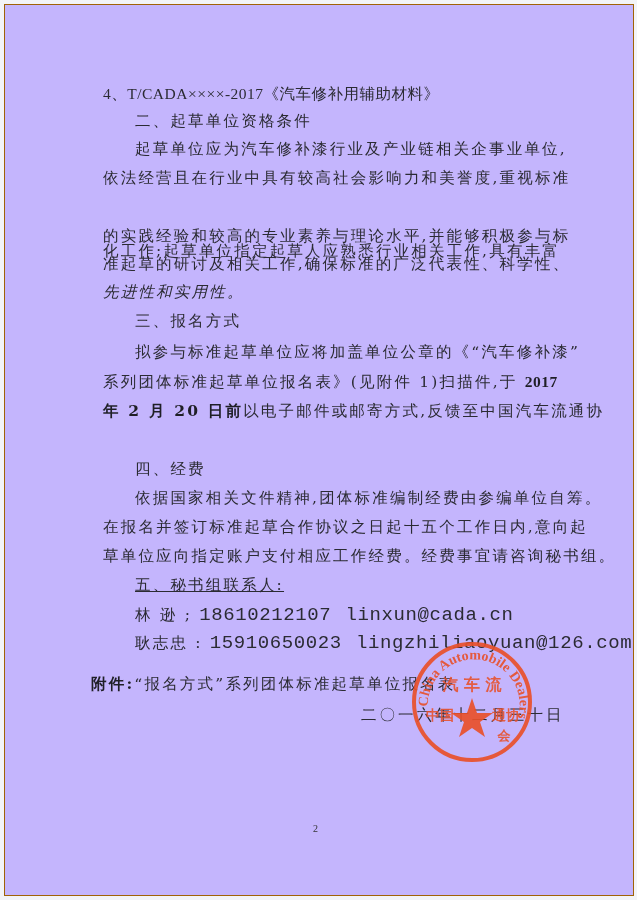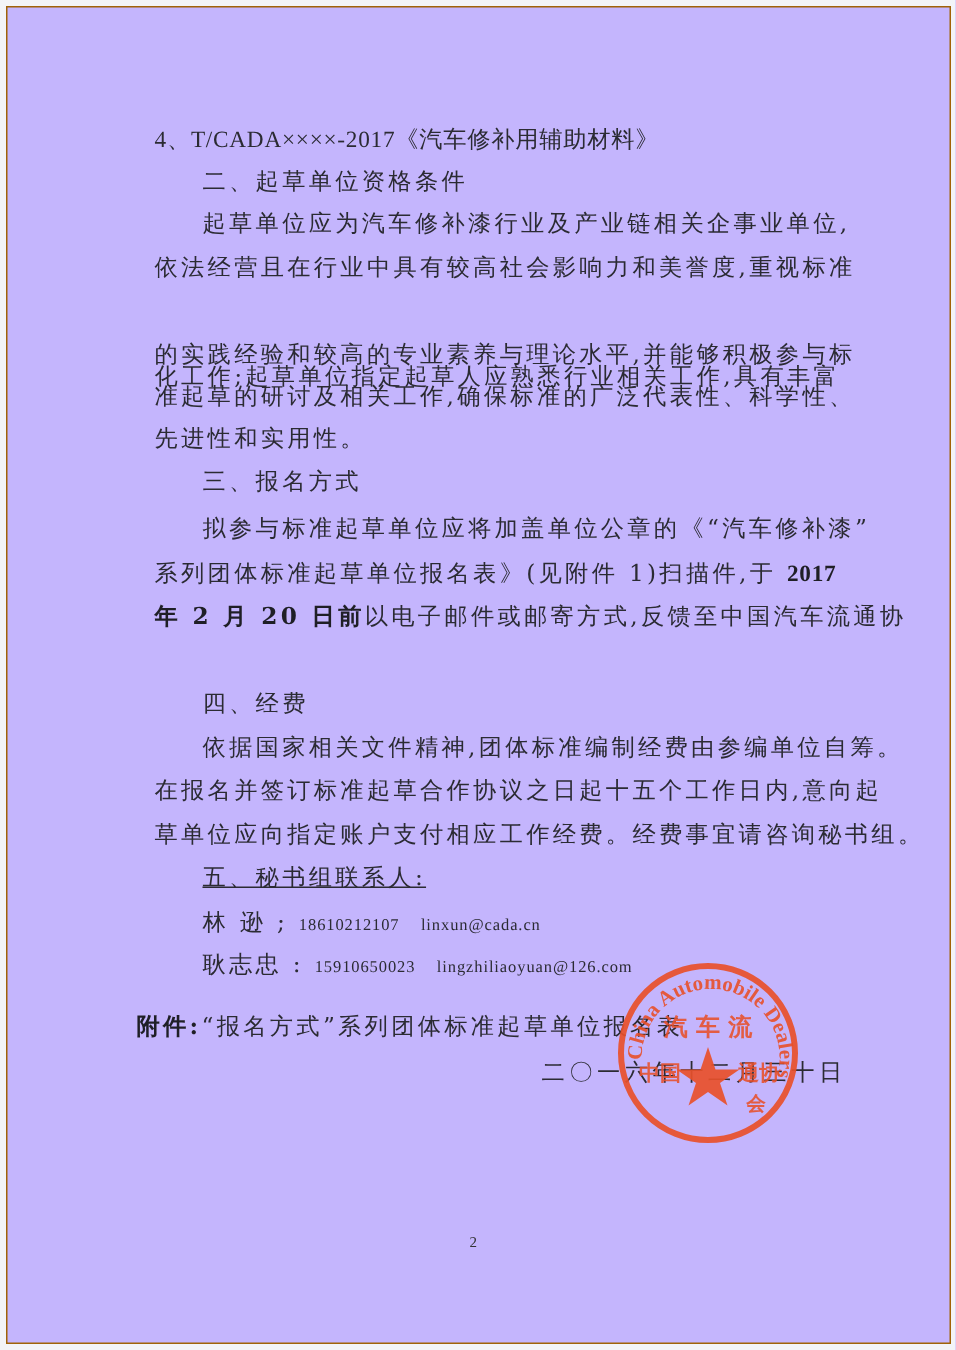--- a/index.html
+++ b/index.html
@@ -15,42 +15,42 @@
   }
   .line {
     position:absolute; left:0; white-space:nowrap;
     font-size:15.5px; color:#2b2b33; letter-spacing:2.2px;
     line-height:20px;
   }
   .ind2 { left:130px; }
   .ind0 { left:98px; }
   .bold { font-weight:bold; color:#1f1f26; }
   .lat { font-family:"Liberation Serif", serif; letter-spacing:0.5px; }
-  .mono { font-family:Liberation Serif, serif; letter-spacing:0.6px; font-size:11px; }
+  .mono { font-family:Liberation Mono, monospace; letter-spacing:0.6px; font-size:19px; }
   .pnum {
     position:absolute; left:308px; top:818px; font-size:10px; color:#333;
     font-family:"Liberation Serif", serif;
   }
   .stamp {
     position:absolute; left:405px; top:635px; width:125px; height:125px;
   }
 </style>
 </head>
 <body>
 
 <div class="page">
 
   <div class="line ind0 lat" style="top:79px;">4、T/CADA××××-2017《汽车修补用辅助材料》</div>
   <div class="line ind2" style="top:106px;">二、起草单位资格条件</div>
   <div class="line ind2" style="top:134px;">起草单位应为汽车修补漆行业及产业链相关企事业单位,</div>
   <div class="line ind0" style="top:163px;">依法经营且在行业中具有较高社会影响力和美誉度,重视标准</div>
   <div class="line ind0" style="top:192px;margin-top:44px;">化工作;起草单位指定起草人应熟悉行业相关工作,具有丰富</div>
   <div class="line ind0" style="top:221px;">的实践经验和较高的专业素养与理论水平,并能够积极参与标</div>
   <div class="line ind0" style="top:249px;">准起草的研讨及相关工作,确保标准的广泛代表性、科学性、</div>
-  <div class="line ind0" style="top:277px;">先进性和实用性。</div>
+  <div class="line ind0" style="top:277px;font-style:italic;">先进性和实用性。</div>
 
   <div class="line ind2" style="top:306px;">三、报名方式</div>
   <div class="line ind2" style="top:337px;">拟参与标准起草单位应将加盖单位公章的《“汽车修补漆”</div>
   <div class="line ind0" style="top:367px;">
     <span>系列团体标准起草单位报名表》(见附件 1)扫描件,于 </span><span class="bold lat">2017</span>
   </div>
   <div class="line ind0" style="top:396px;">
     <span class="bold">年 2 月 20 日前</span><span>以电子邮件或邮寄方式,反馈至中国汽车流通协</span>
   </div>
 

